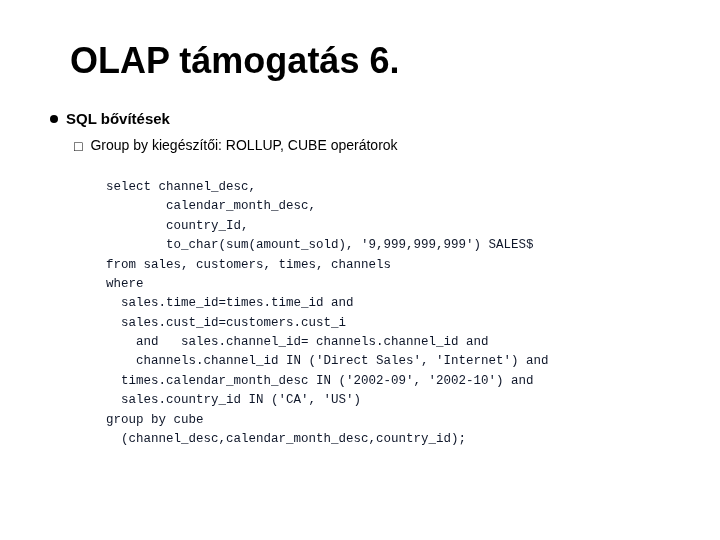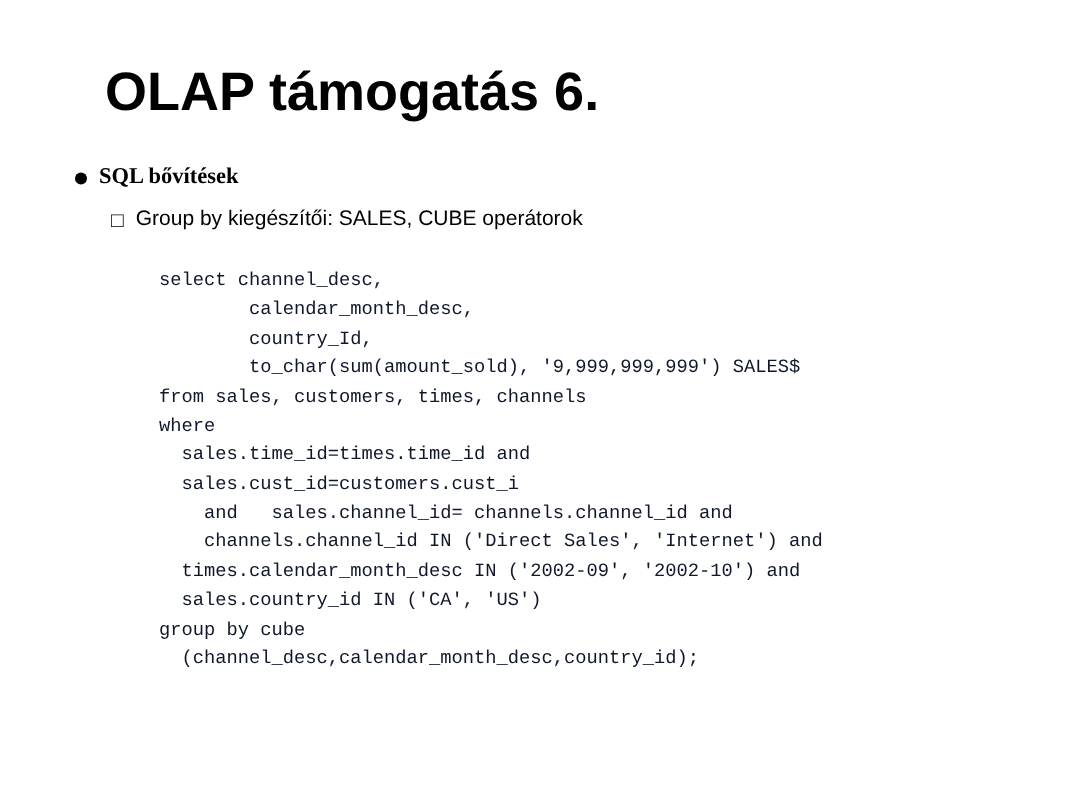--- a/index.html
+++ b/index.html
@@ -36,21 +36,20 @@
       display: flex;
       flex-direction: column;
       gap: 6px;
     }
 
     .bullet-main {
       display: flex;
       align-items: flex-start;
       gap: 8px;
       margin-bottom: 4px;
-      font-family: Liberation Serif, serif;
     }
 
     .bullet-dot {
       width: 8px;
       height: 8px;
       background: #000;
       border-radius: 50%;
       margin-top: 5px;
       flex-shrink: 0;
     }
@@ -100,21 +99,21 @@
 
   <div class="content-area">
 
     <div class="bullet-main">
       <div class="bullet-dot"></div>
       <span class="bullet-text">SQL bővítések</span>
     </div>
 
     <div class="sub-bullet">
       <span class="sub-bullet-marker">□</span>
-      <span class="sub-bullet-text">Group by kiegészítői: SALES, CUBE operátorok</span>
+      <span class="sub-bullet-text">Group by kiegészítői: ROLLUP, CUBE operátorok</span>
     </div>
 
     <div class="code-block">select channel_desc,
         calendar_month_desc,
         country_Id,
         to_char(sum(amount_sold), '9,999,999,999') SALES$
 from sales, customers, times, channels
 where
   sales.time_id=times.time_id and
   sales.cust_id=customers.cust_i

